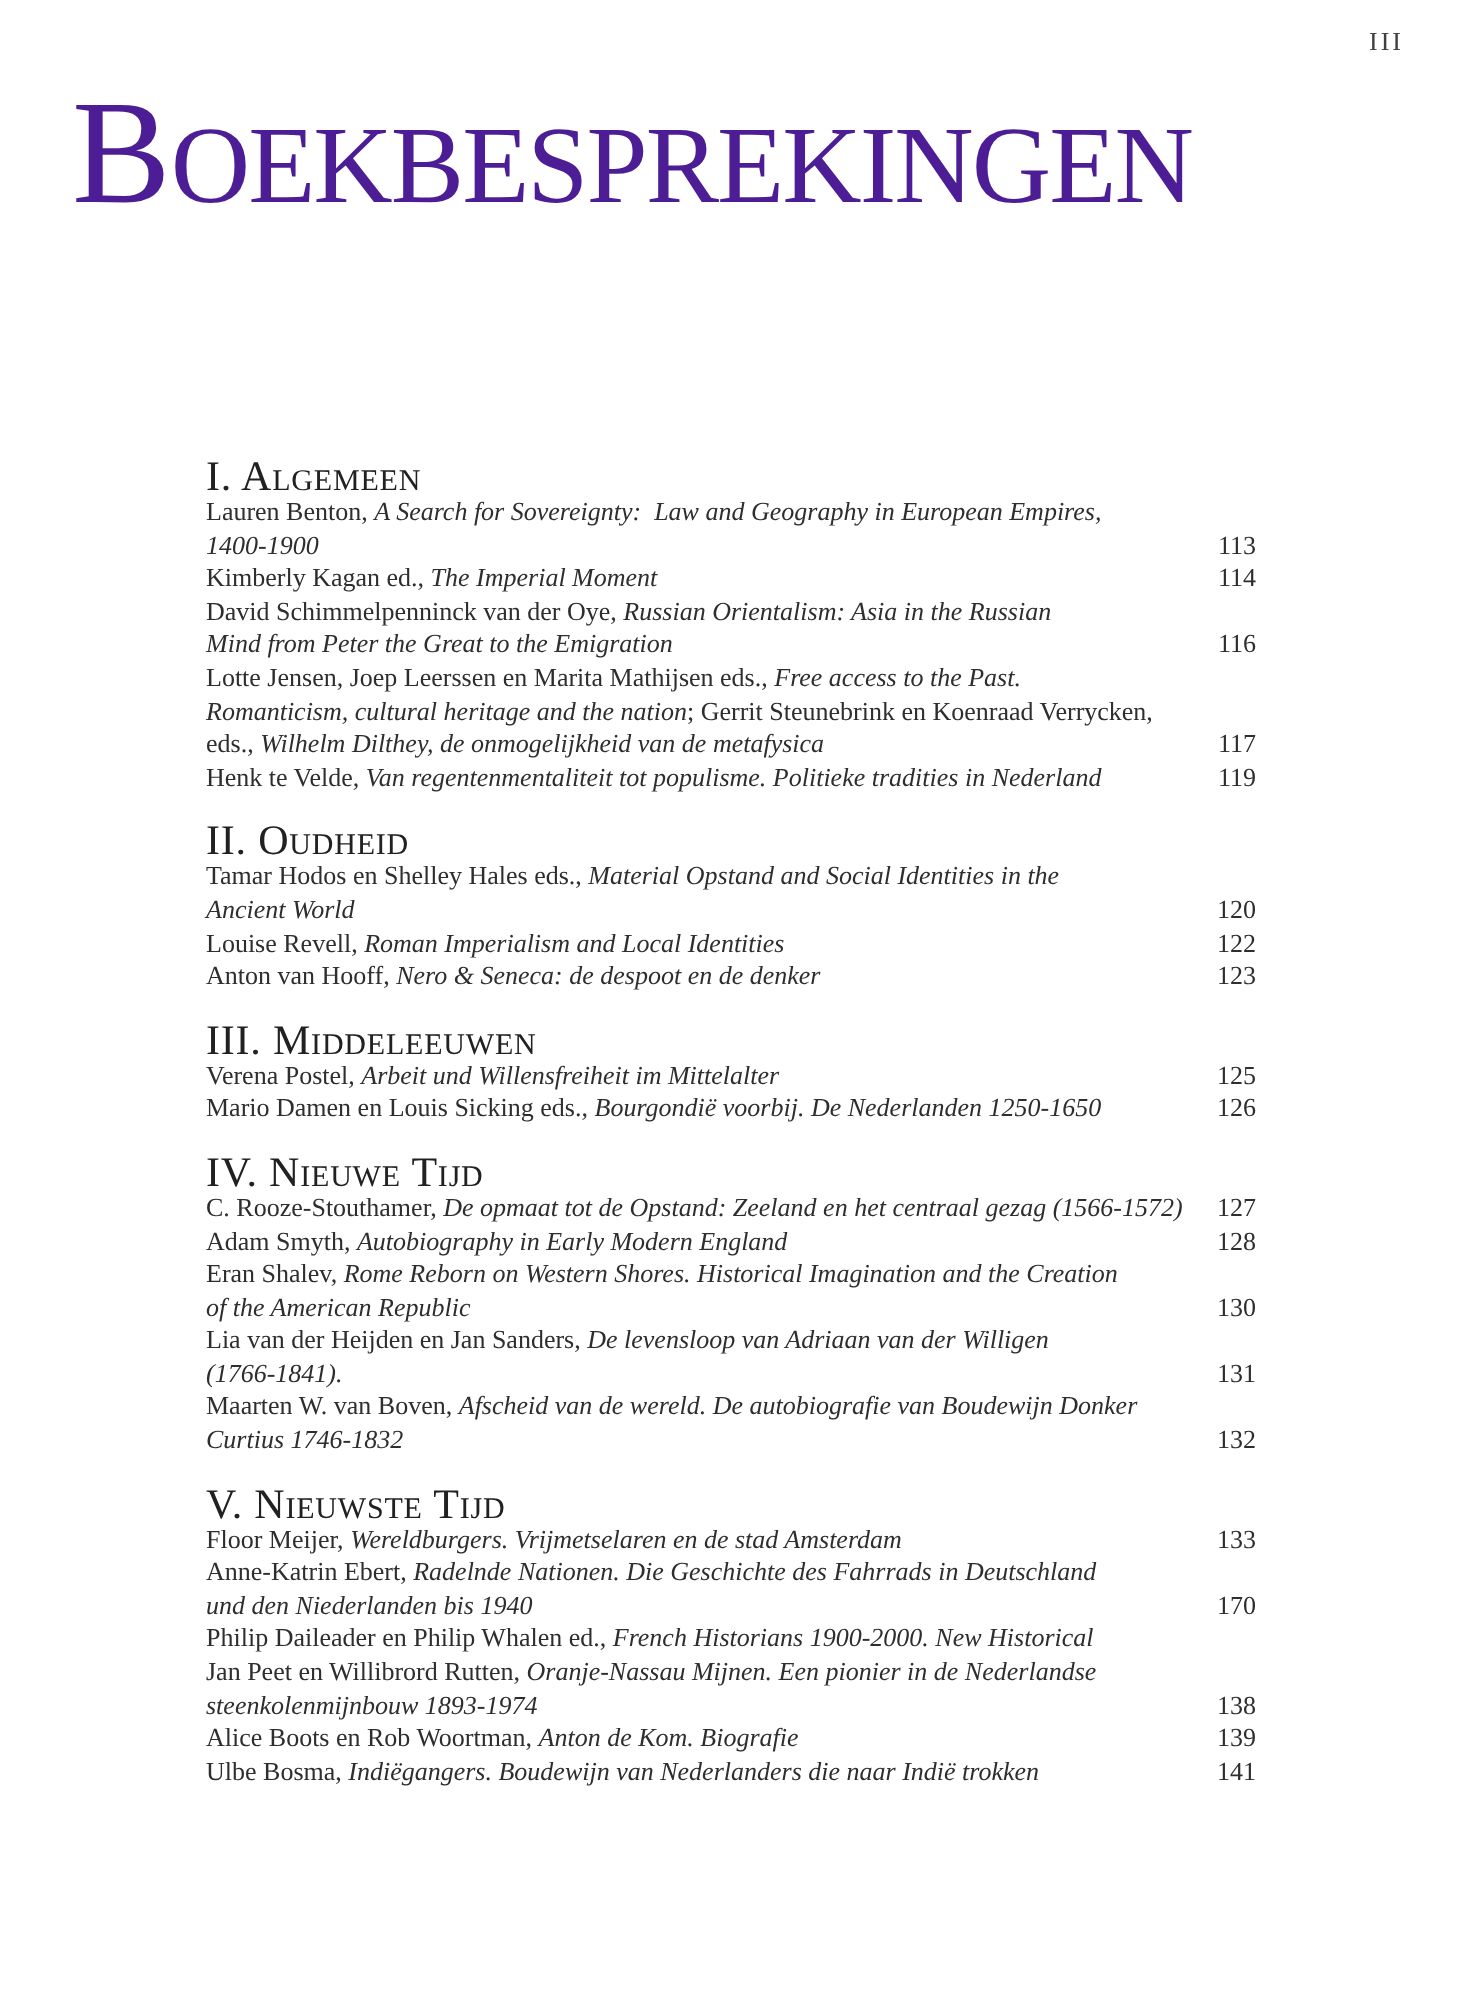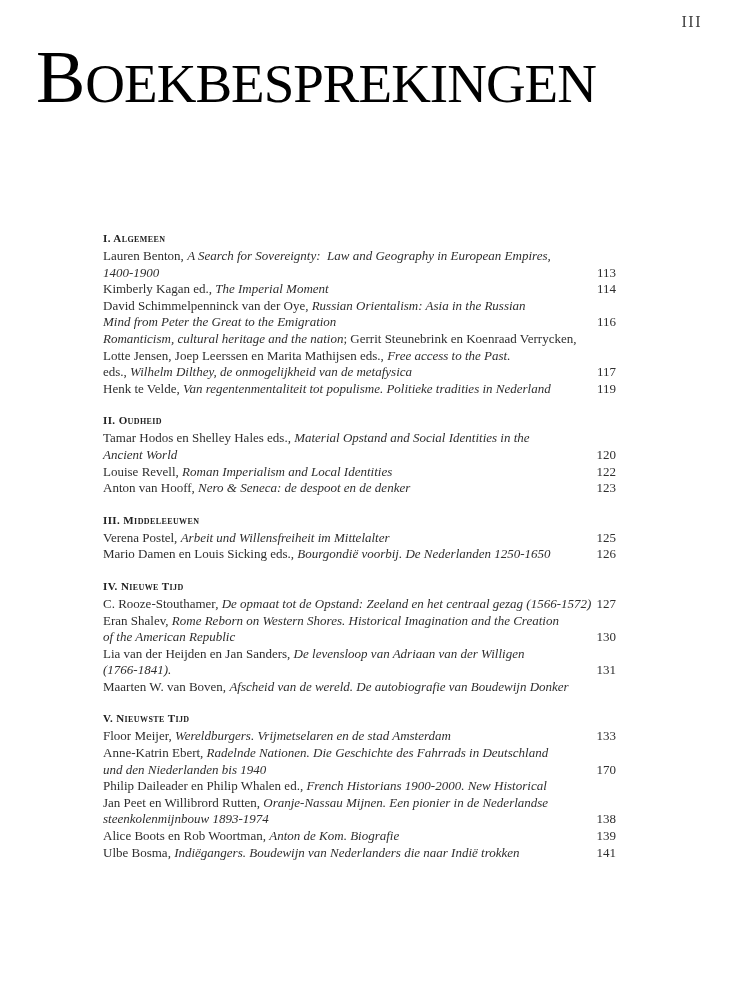--- a/index.html
+++ b/index.html
@@ -6,87 +6,89 @@
   .page {
     position:relative;
     width:732px; height:996px;
     background:#ffffff;
     font-family:"Liberation Serif", serif;
     color:#2e2e2e;
     overflow:hidden;
   }
   .folio {
     position:absolute; top:13px; right:30px;
-    font-size:16px; letter-spacing:1.5px;
+    font-size:13px; letter-spacing:1.5px;
     color:#414141;
   }
   .title {
     position:absolute; left:36px; top:44px; margin:0;
     font-weight:400;
-    color:#000000;
+    color:#4c1d95;
     font-size:55px; line-height:66px;
     letter-spacing:-1px;
     text-transform:uppercase;
     white-space:nowrap;
   }
   .title::first-letter { font-size:74px; letter-spacing:0; }
   .toc {
     position:absolute; left:103px; top:228px; width:525px;
     font-size:13px; line-height:16.6px;
   }
   .section-heading {
-    font-size:11px; line-height:20px;
-    font-weight:700;
+    font-size:21px; line-height:20px;
+    font-weight:400;
     font-variant:small-caps;
     letter-spacing:0.4px;
     color:#212121;
     margin-top:13px;
   }
   .section-heading:first-child { margin-top:0; }
   .toc-line { position:relative; white-space:pre; }
   .toc-line .it { font-style:italic; }
   .toc-line .pg {
-    position:absolute; right:12px; top:0;
+    position:absolute; right:0; top:0;
     font-style:normal;
     background:#ffffff;
     padding-left:4px;
   }
 </style>
 </head>
 <body>
 
 <div class="page">
   <div class="folio">III</div>
   <h1 class="title">Boekbesprekingen</h1>
   <div class="toc">
       <div class="section-heading">I. Algemeen</div>
       <div class="toc-line"><span>Lauren Benton, </span><span class="it">A Search for Sovereignty:  Law and Geography in European Empires,</span></div>
       <div class="toc-line"><span class="it">1400-1900</span><span class="pg">113</span></div>
       <div class="toc-line"><span>Kimberly Kagan ed., </span><span class="it">The Imperial Moment</span><span class="pg">114</span></div>
       <div class="toc-line"><span>David Schimmelpenninck van der Oye, </span><span class="it">Russian Orientalism: Asia in the Russian</span></div>
       <div class="toc-line"><span class="it">Mind from Peter the Great to the Emigration</span><span class="pg">116</span></div>
+      <div class="toc-line"><span>Lotte Jensen, Joep Leerssen en Marita Mathijsen eds., </span><span class="it">Free access to the Past.</span></div>
       <div class="toc-line"><span class="it">Romanticism, cultural heritage and the nation</span><span>; Gerrit Steunebrink en Koenraad Verrycken,</span></div>
-      <div class="toc-line"><span>Lotte Jensen, Joep Leerssen en Marita Mathijsen eds., </span><span class="it">Free access to the Past.</span></div>
       <div class="toc-line"><span>eds., </span><span class="it">Wilhelm Dilthey, de onmogelijkheid van de metafysica</span><span class="pg">117</span></div>
       <div class="toc-line"><span>Henk te Velde, </span><span class="it">Van regentenmentaliteit tot populisme. Politieke tradities in Nederland</span><span class="pg">119</span></div>
       <div class="section-heading">II. Oudheid</div>
       <div class="toc-line"><span>Tamar Hodos en Shelley Hales eds., </span><span class="it">Material Opstand and Social Identities in the</span></div>
       <div class="toc-line"><span class="it">Ancient World</span><span class="pg">120</span></div>
       <div class="toc-line"><span>Louise Revell, </span><span class="it">Roman Imperialism and Local Identities</span><span class="pg">122</span></div>
       <div class="toc-line"><span>Anton van Hooff, </span><span class="it">Nero &amp; Seneca: de despoot en de denker</span><span class="pg">123</span></div>
       <div class="section-heading">III. Middeleeuwen</div>
       <div class="toc-line"><span>Verena Postel, </span><span class="it">Arbeit und Willensfreiheit im Mittelalter</span><span class="pg">125</span></div>
       <div class="toc-line"><span>Mario Damen en Louis Sicking eds., </span><span class="it">Bourgondië voorbij. De Nederlanden 1250-1650</span><span class="pg">126</span></div>
       <div class="section-heading">IV. Nieuwe Tijd</div>
       <div class="toc-line"><span>C. Rooze-Stouthamer, </span><span class="it">De opmaat tot de Opstand: Zeeland en het centraal gezag (1566-1572)</span><span class="pg">127</span></div>
+      <div class="toc-line"><span>Adam Smyth, </span><span class="it">Autobiography in Early Modern England</span><span class="pg">128</span></div>
       <div class="toc-line"><span>Eran Shalev, </span><span class="it">Rome Reborn on Western Shores. Historical Imagination and the Creation</span></div>
       <div class="toc-line"><span class="it">of the American Republic</span><span class="pg">130</span></div>
       <div class="toc-line"><span>Lia van der Heijden en Jan Sanders, </span><span class="it">De levensloop van Adriaan van der Willigen</span></div>
       <div class="toc-line"><span class="it">(1766-1841).</span><span class="pg">131</span></div>
       <div class="toc-line"><span>Maarten W. van Boven, </span><span class="it">Afscheid van de wereld. De autobiografie van Boudewijn Donker</span></div>
+      <div class="toc-line"><span class="it">Curtius 1746-1832</span><span class="pg">132</span></div>
       <div class="section-heading">V. Nieuwste Tijd</div>
       <div class="toc-line"><span>Floor Meijer, </span><span class="it">Wereldburgers. Vrijmetselaren en de stad Amsterdam</span><span class="pg">133</span></div>
       <div class="toc-line"><span>Anne-Katrin Ebert, </span><span class="it">Radelnde Nationen. Die Geschichte des Fahrrads in Deutschland</span></div>
       <div class="toc-line"><span class="it">und den Niederlanden bis 1940</span><span class="pg">170</span></div>
       <div class="toc-line"><span>Philip Daileader en Philip Whalen ed., </span><span class="it">French Historians 1900-2000. New Historical</span></div>
       <div class="toc-line"><span>Jan Peet en Willibrord Rutten, </span><span class="it">Oranje-Nassau Mijnen. Een pionier in de Nederlandse</span></div>
       <div class="toc-line"><span class="it">steenkolenmijnbouw 1893-1974</span><span class="pg">138</span></div>
       <div class="toc-line"><span>Alice Boots en Rob Woortman, </span><span class="it">Anton de Kom. Biografie</span><span class="pg">139</span></div>
       <div class="toc-line"><span>Ulbe Bosma, </span><span class="it">Indiëgangers. Boudewijn van Nederlanders die naar Indië trokken</span><span class="pg">141</span></div>
     </div>

